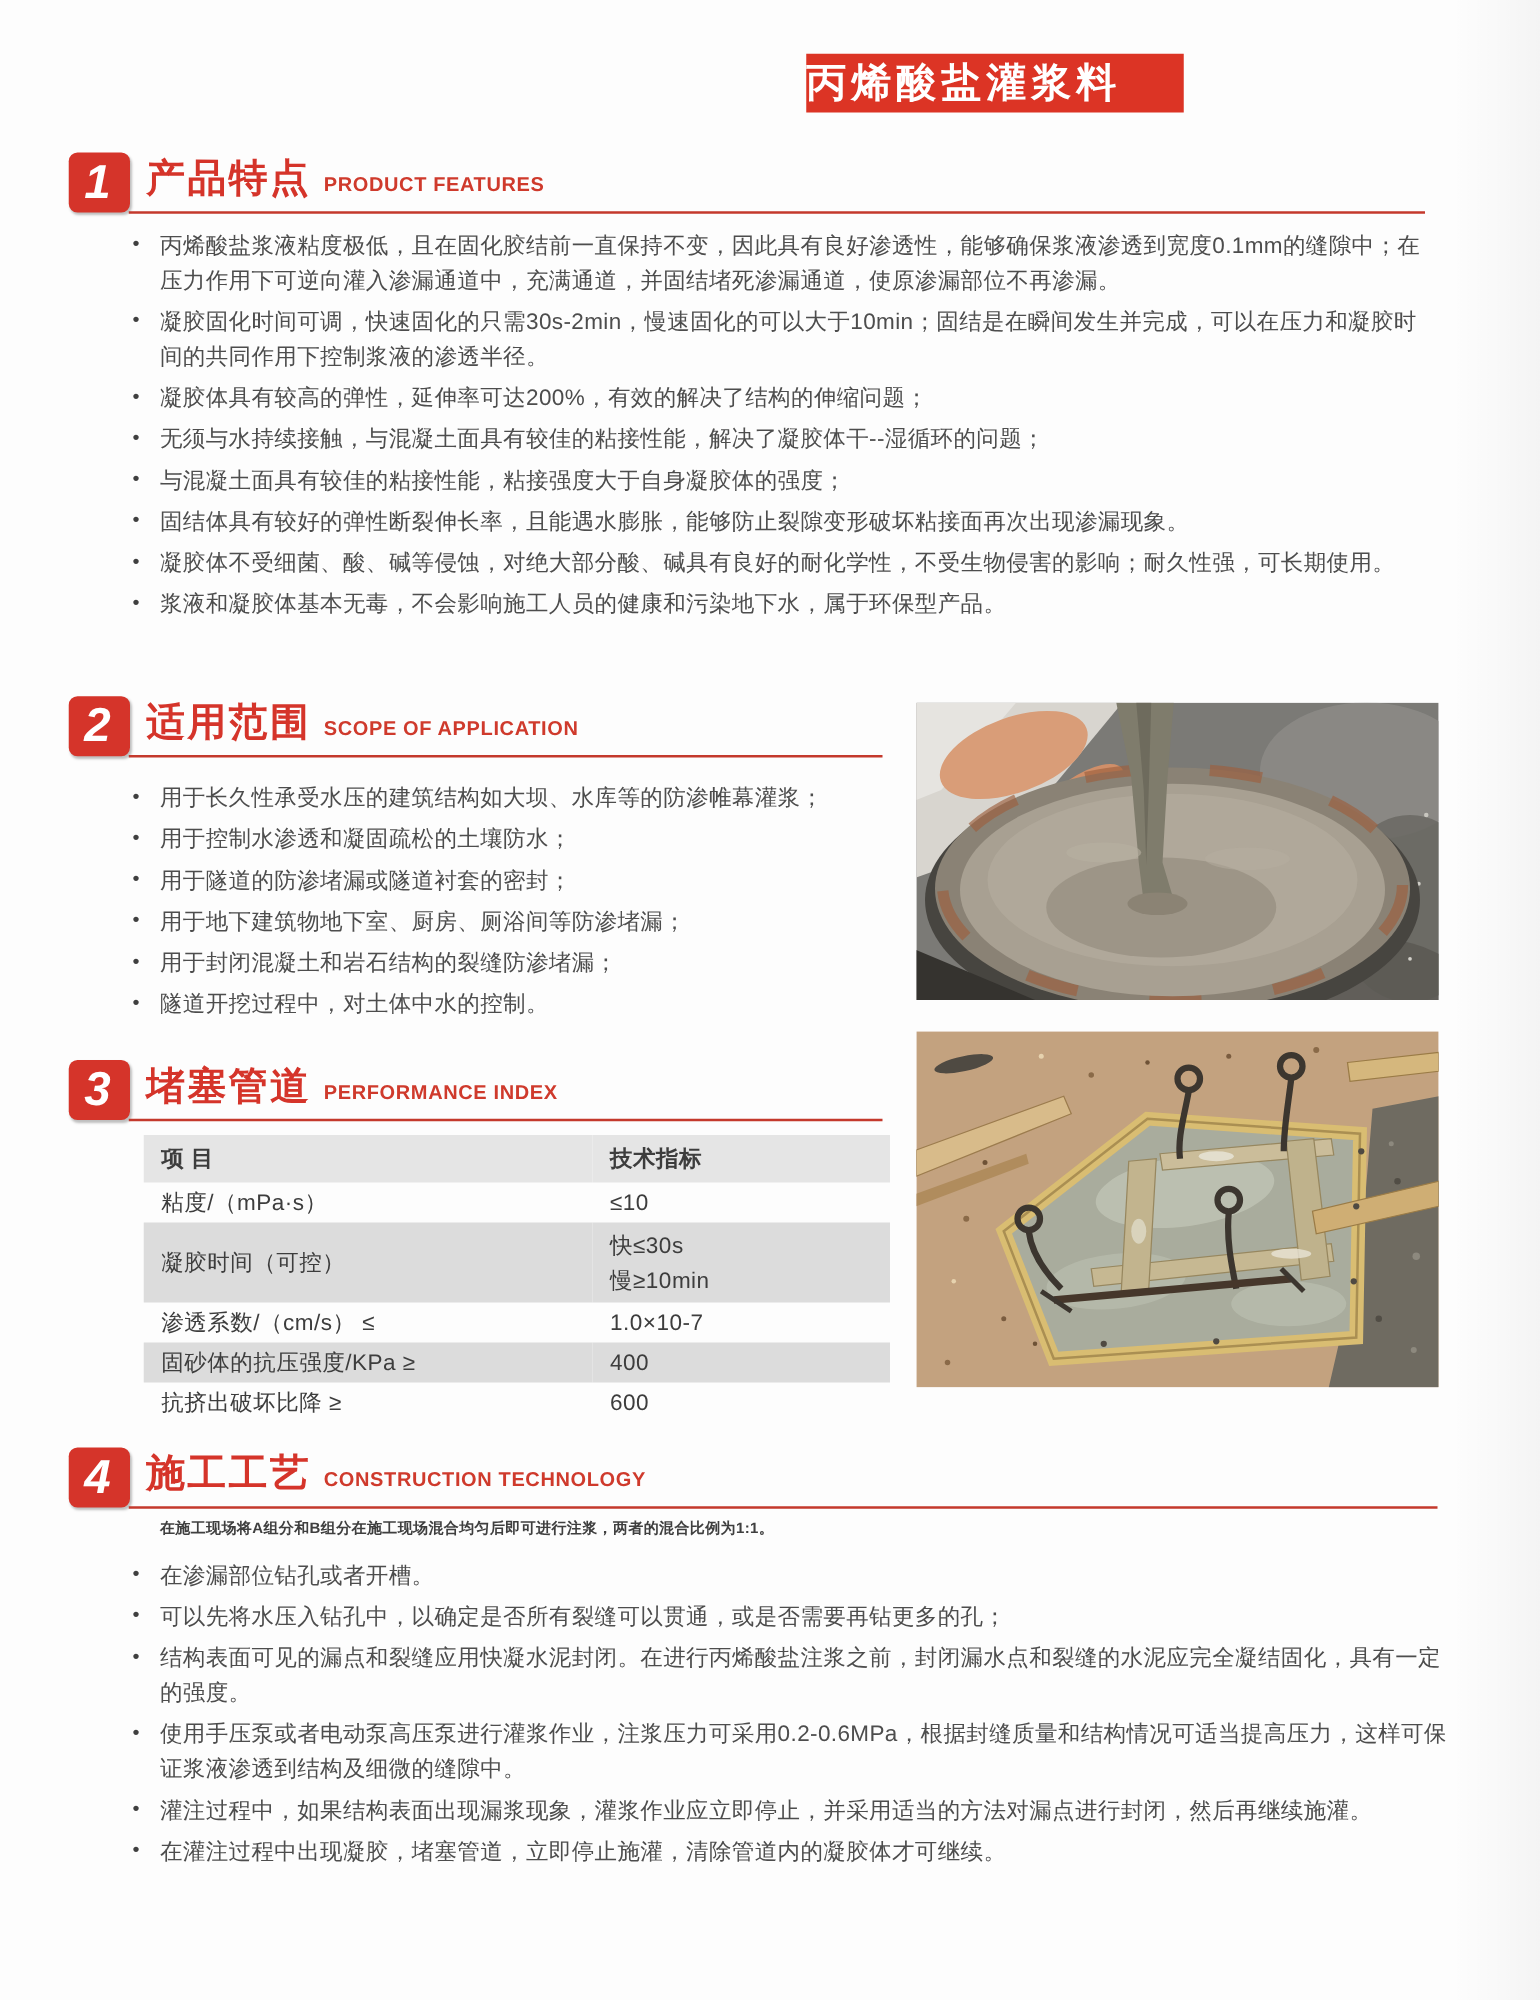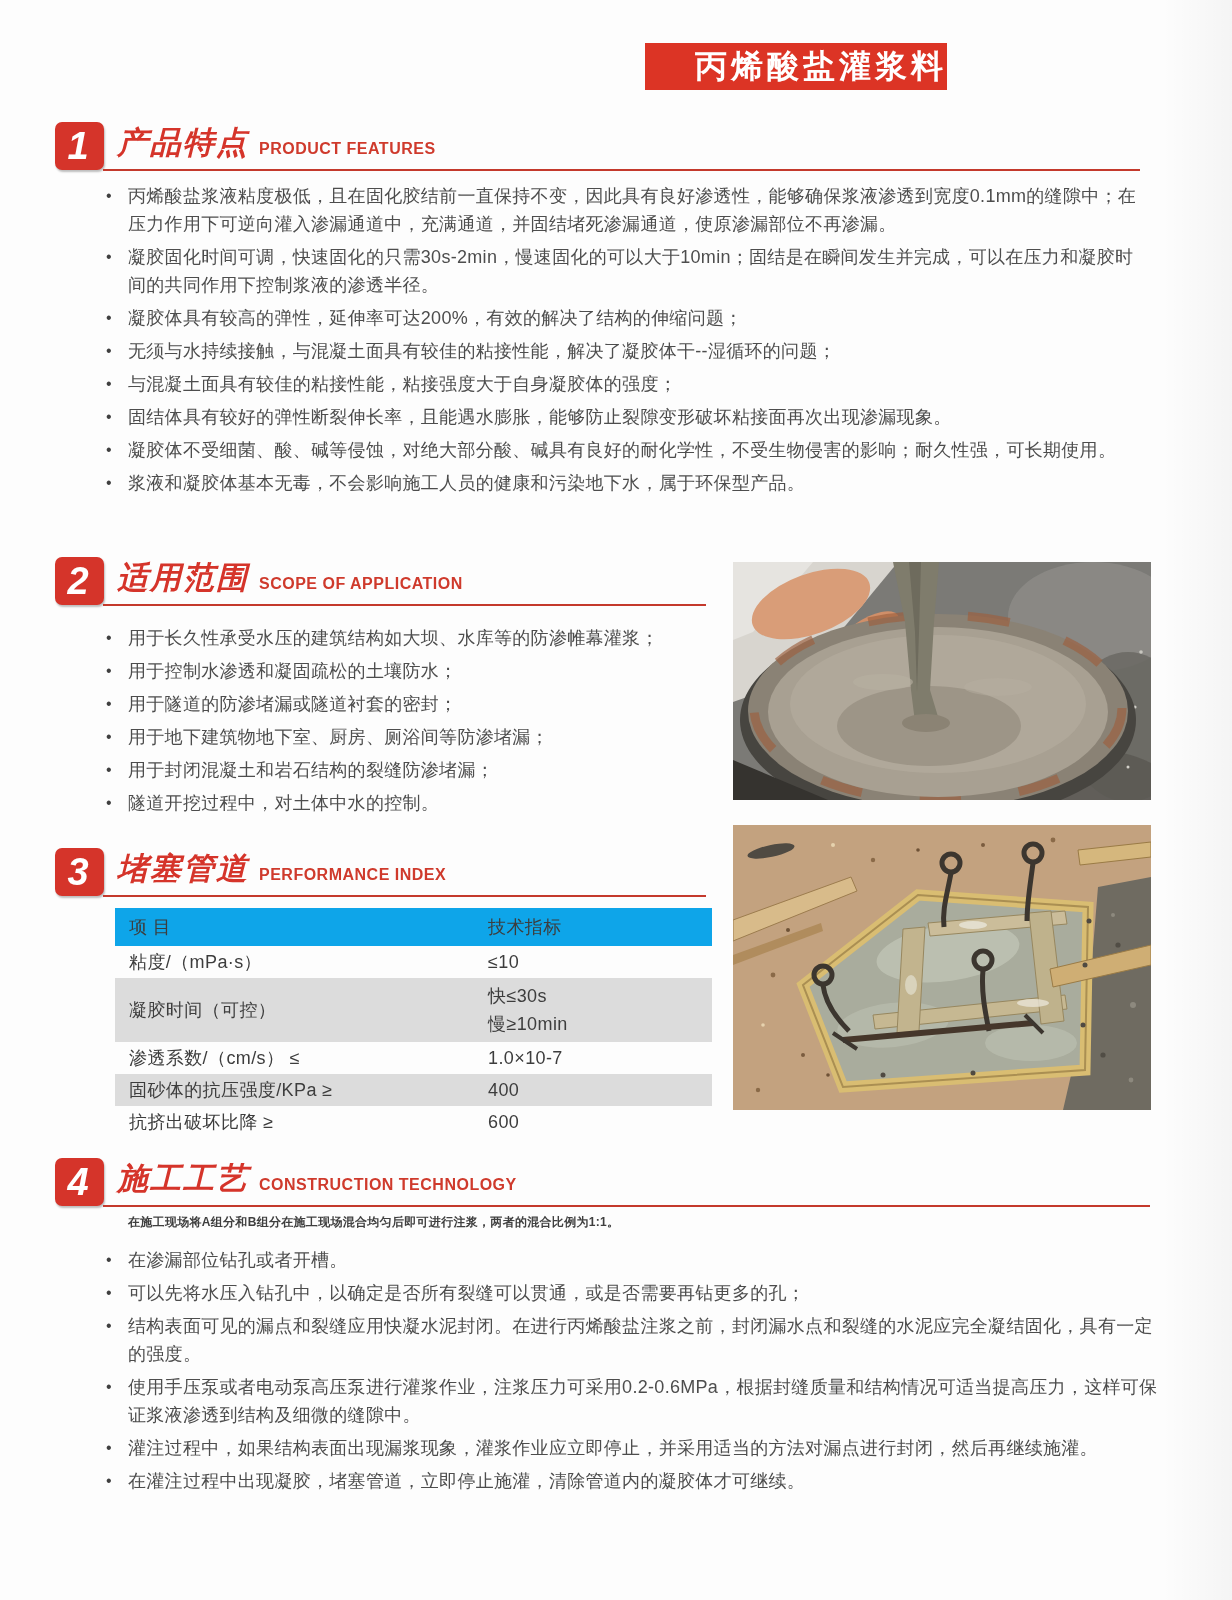--- a/index.html
+++ b/index.html
@@ -9,48 +9,48 @@
     font-family:"Liberation Sans","DejaVu Sans",sans-serif;
     color:#4d4d4d;
   }
   .page{position:relative;width:1232px;height:1600px;background:#fdfdfd;overflow:hidden;}
   .edge-shade{position:absolute;right:0;top:0;width:70px;height:100%;
     background:linear-gradient(90deg,rgba(0,0,0,0),rgba(0,0,0,0.035));}
 
   
   .banner{position:absolute;left:645px;top:43px;width:302px;height:47px;
     background:#dc3425;color:#ffffff;font-size:32px;font-weight:bold;
-    display:flex;align-items:center;justify-content:flex-end;letter-spacing:4px;}
+    display:flex;align-items:center;justify-content:flex-start;letter-spacing:4px;}
 
   
   .sec-head{position:absolute;height:52px;}
   .sec-head .num{
     position:absolute;left:0;top:0;width:46px;height:48px;background:#d5342a;
     border-radius:7px;color:#fff;font-style:italic;font-weight:bold;font-size:38px;
     display:flex;align-items:center;justify-content:center;
     box-shadow:1px 2px 2px rgba(0,0,0,0.25);padding-right:3px;}
   .sec-head .titles{position:absolute;left:62px;top:2px;display:flex;align-items:flex-end;}
-  .sec-head .cn{font-size:31px;font-weight:bold;color:#d5342a;line-height:1.2;letter-spacing:2px;font-style:italic;}
+  .sec-head .cn{font-size:31px;font-weight:bold;color:#d5342a;line-height:1.2;letter-spacing:2px;}
   .sec-head .en{font-size:16px;font-weight:bold;color:#cf3a2c;margin-left:10px;margin-bottom:3px;letter-spacing:0.5px;}
   .sec-head .rule{position:absolute;left:48px;top:47px;height:2px;background:#c4392c;}
 
   
   .blist{position:absolute;}
   .bullet{display:flex;margin-bottom:5px;}
   .dot{width:22px;flex:0 0 22px;color:#3f3f3f;font-size:16px;line-height:28px;padding-left:6px;}
   .bt{flex:1;font-size:18px;line-height:28px;color:#4d4d4d;letter-spacing:0.3px;}
 
   
   .intro{position:absolute;font-size:12px;font-weight:bold;color:#3f3f3f;letter-spacing:0.3px;}
 
   
   table.perf{position:absolute;left:115px;top:908px;width:597px;border-collapse:collapse;table-layout:fixed;}
   table.perf td{font-size:18px;color:#3d3d3d;padding:4px 0 4px 14px;vertical-align:middle;letter-spacing:0.4px;}
   table.perf .c1{width:345px;}
-  table.perf .hdr td{background:#0ea5e9;font-weight:normal;height:30px;}
+  table.perf .hdr td{background:#e5e5e5;font-weight:bold;height:30px;}
   table.perf .stripe td{background:#dcdcdc;}
   table.perf .plain td{background:transparent;}
   table.perf .tall td{height:56px;}
   table.perf .short td{height:24px;}
   .two-line div{line-height:28px;}
 
   
   .photo{position:absolute;overflow:hidden;}
   .photo svg{display:block;}
 </style>

